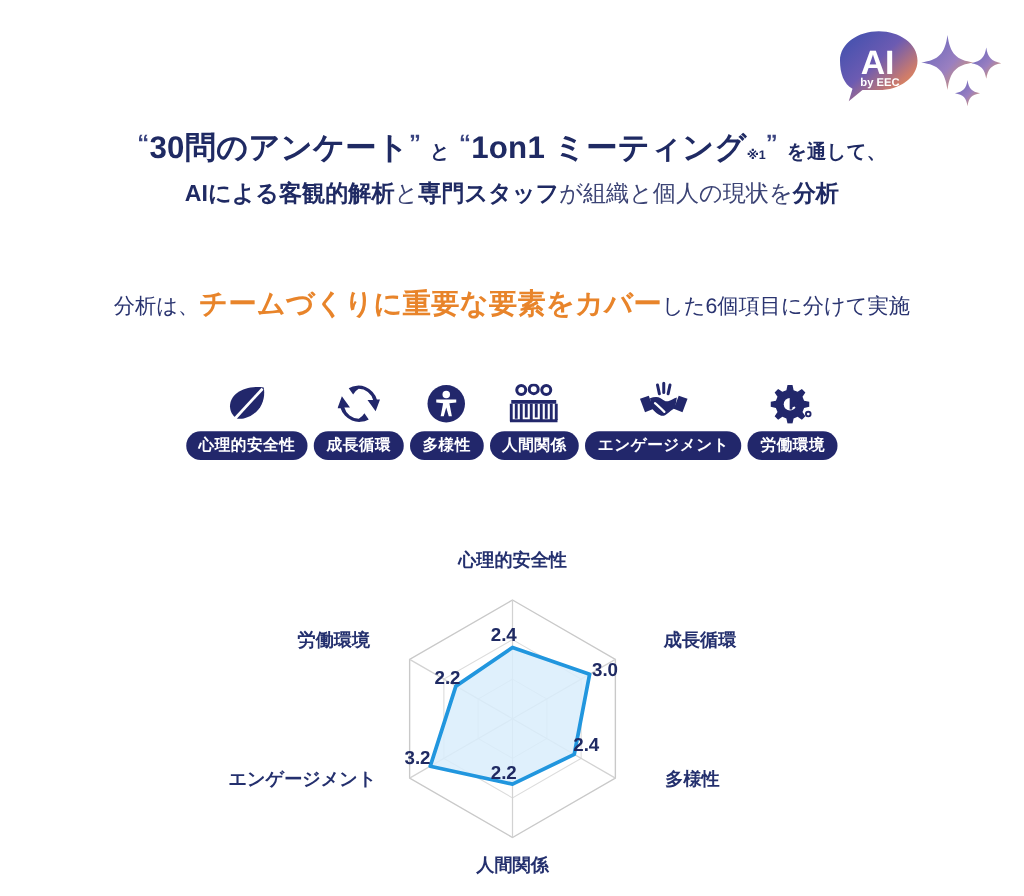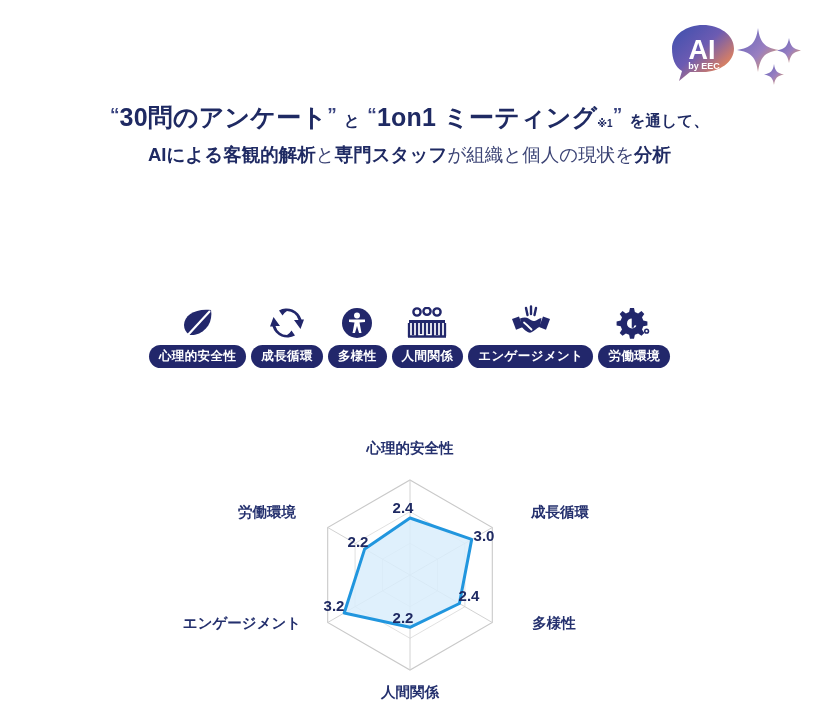--- a/index.html
+++ b/index.html
@@ -94,20 +94,23 @@
     <span class="q">“</span><span>30問のアンケート</span><span class="q">”</span>
     <span class="sm">と</span>
     <span class="q">“</span><span>1on1 ミーティング</span><span class="sup">※1</span><span class="q">”</span>
     <span class="sm">を通して、</span>
   </div>
 
   <div class="head2">
     <span>AIによる客観的解析</span><span class="thin">と</span><span>専門スタッフ</span><span class="thin">が組織と個人の現状を</span><span>分析</span>
   </div>
 
+  <div class="head3">
+    <span class="lead">分析は、</span><span class="hl">チームづくりに重要な要素をカバー</span><span class="tail">した6個項目に分けて実施</span>
+  </div>
 
   <div class="cats">
 
     <div class="cat">
       <span class="ico">
         <svg width="36" height="32" viewBox="0 0 36 32">
           <path d="M31 3 C16 1 4 8 4 18 C4 22 6 25.5 9 27.5 L31 3 Z" fill="#22276b"></path>
           <path d="M31 3 C33 14 27 25 15 27.8 C13 28.2 11 28.2 9.2 27.7 L31 3 Z" fill="#22276b"></path>
           <path d="M30 4 L6 30" stroke="#ffffff" stroke-width="2.2" fill="none"></path>
         </svg>

